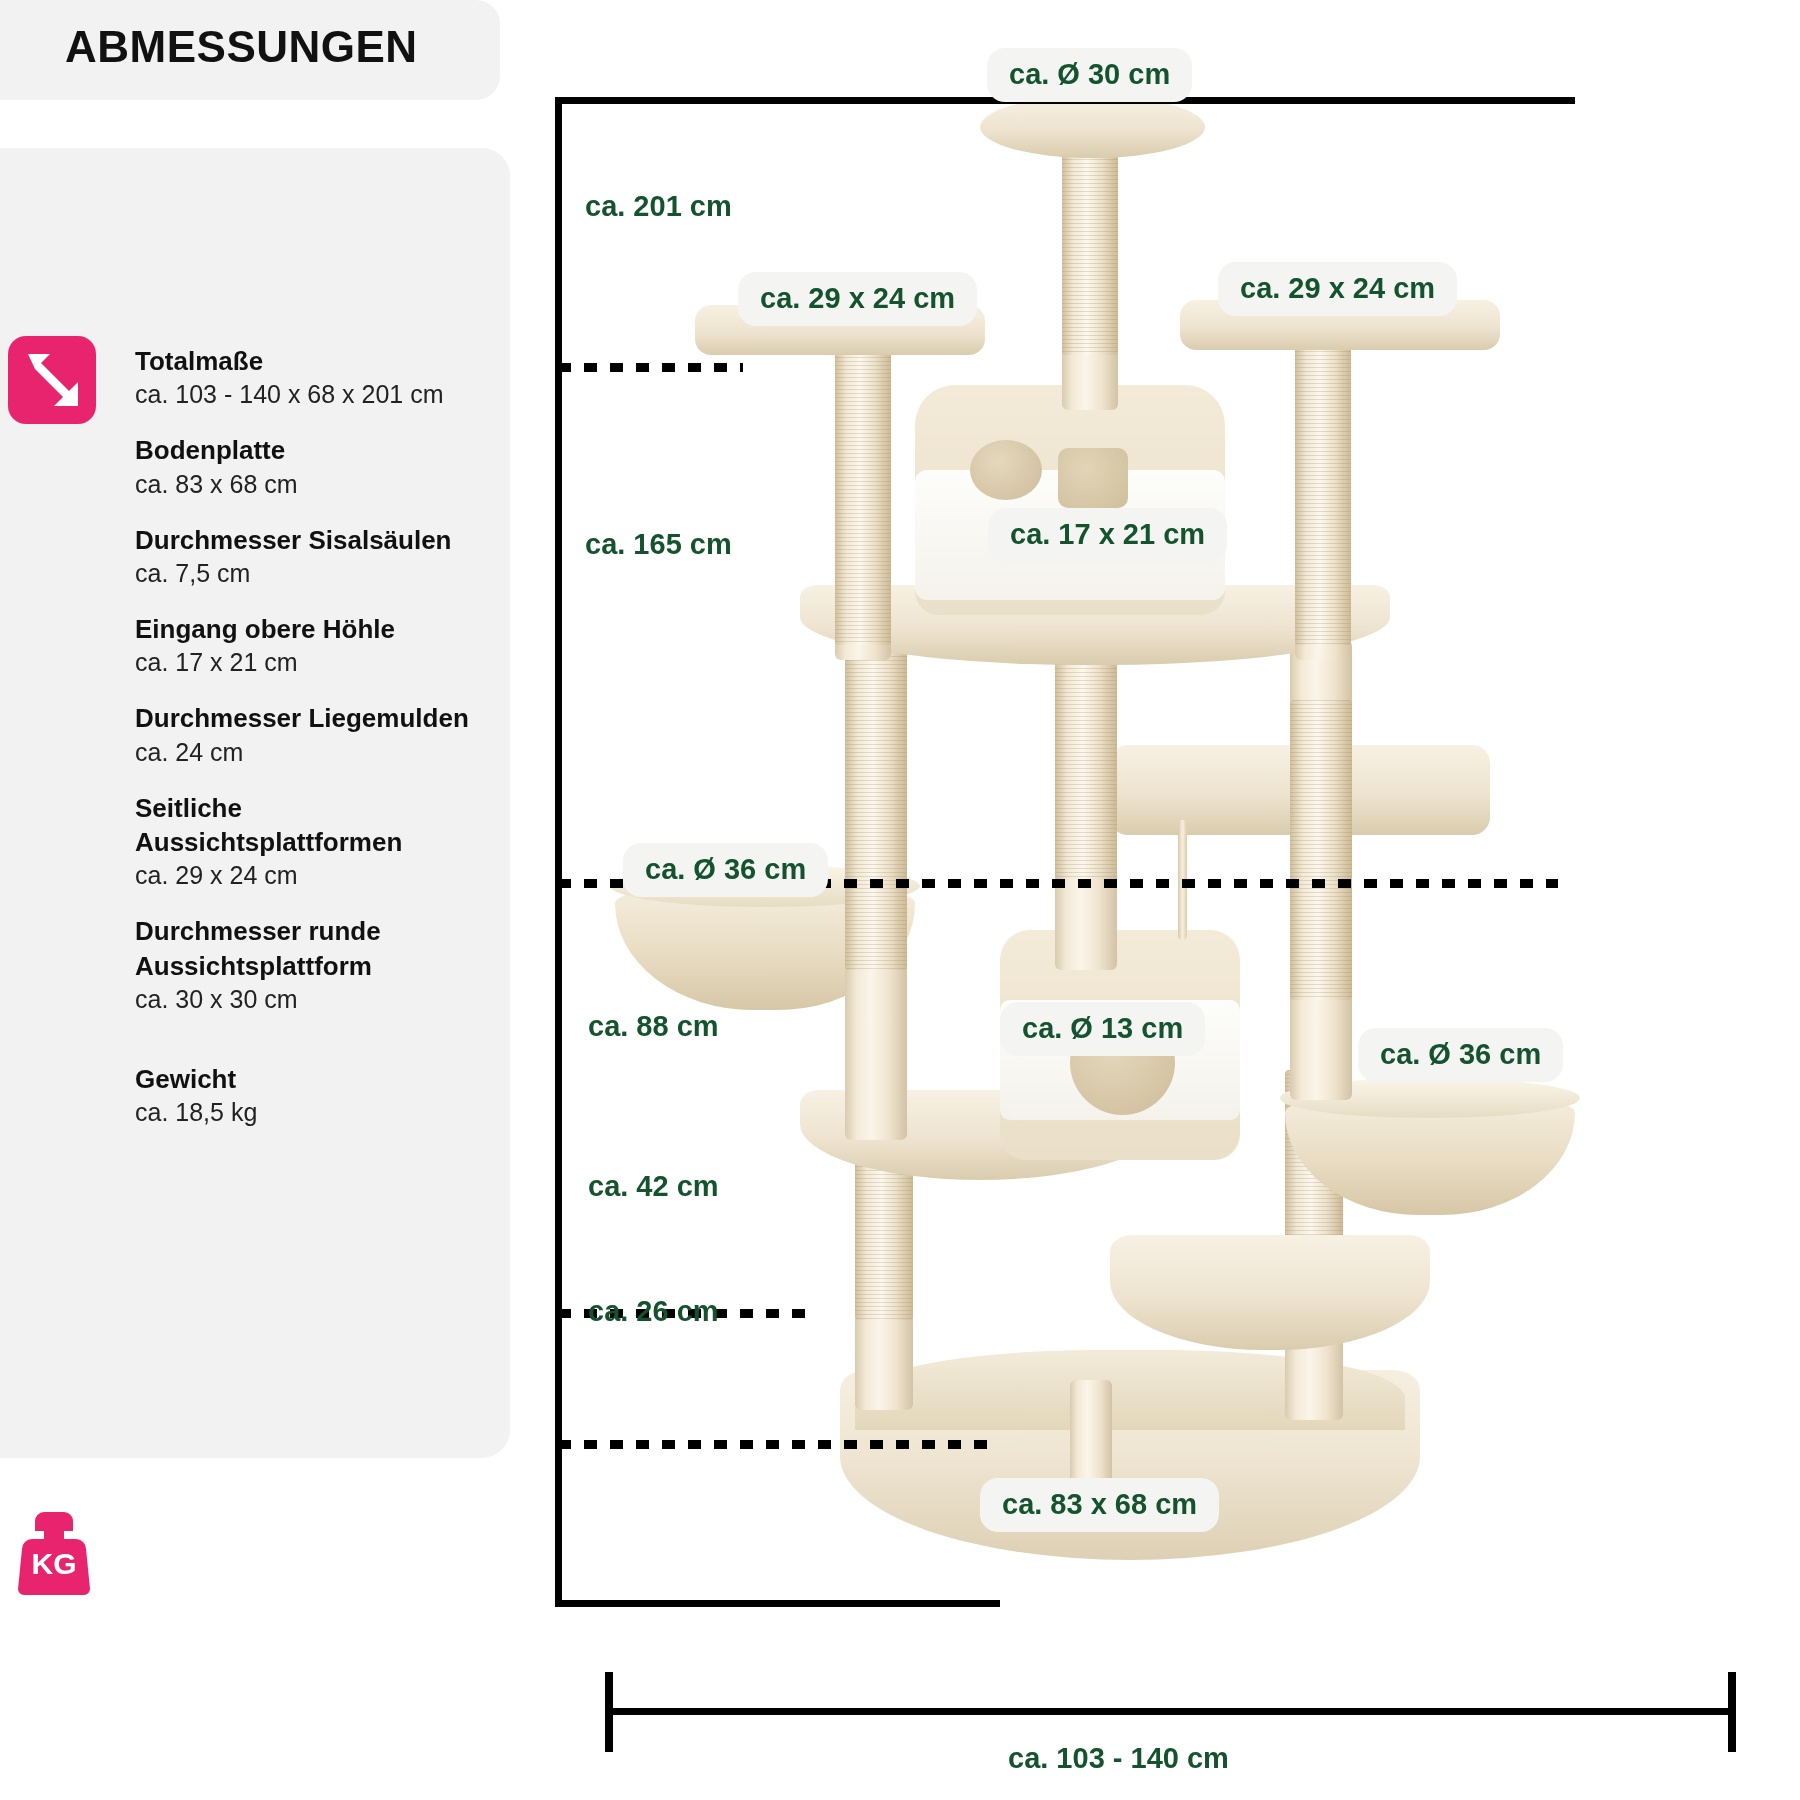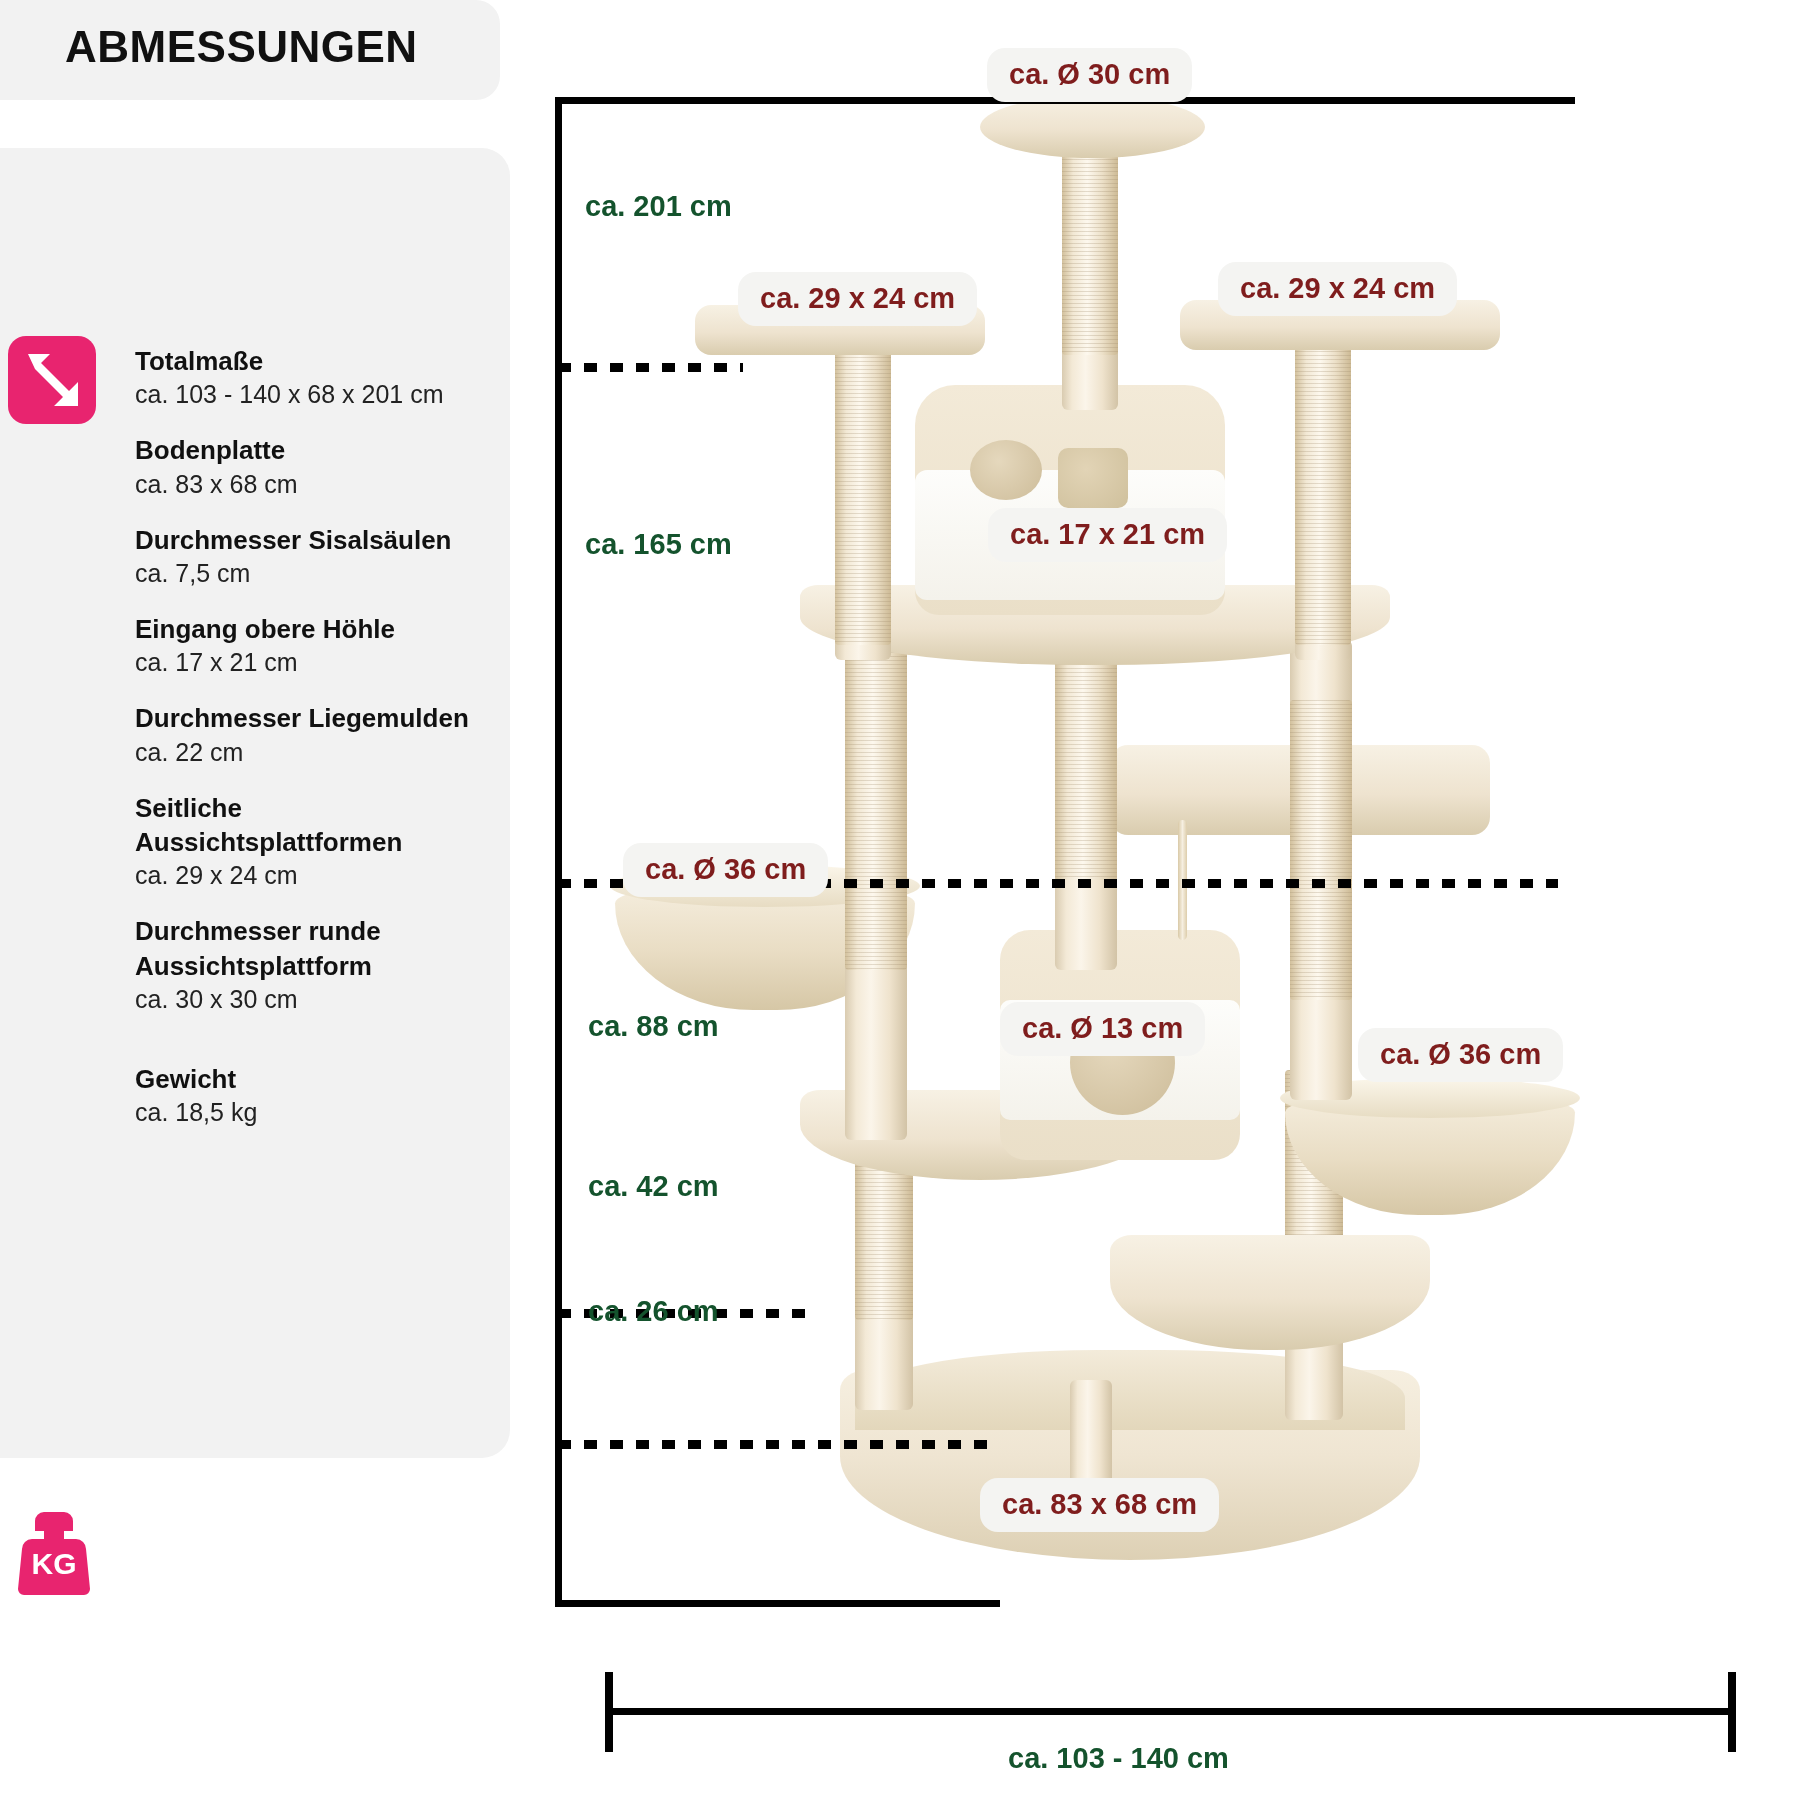--- a/index.html
+++ b/index.html
@@ -54,21 +54,21 @@
   .hline{position:absolute;background:#000;height:7px;}
   .dashed{
     position:absolute;height:9px;
     background-image:repeating-linear-gradient(to right,#000 0 13px,transparent 13px 26px);
   }
   .dimlabel{
     position:absolute;font-size:29px;font-weight:bold;color:#14532d;white-space:nowrap;
   }
   .pill{
     position:absolute;background:#f4f4f2;border-radius:18px;
-    font-size:29px;font-weight:bold;color:#7f1d1d;white-space:nowrap;
+    font-size:29px;font-weight:bold;color:#14532d;white-space:nowrap;
     padding:11px 22px;box-sizing:border-box;line-height:1.1;
   }
   
   #tree{position:absolute;left:0;top:0;width:1290px;height:1800px;}
   .post{
     position:absolute;border-radius:6px;
     background:linear-gradient(to right,#d9cbb0 0%,#f3e9d6 18%,#fbf5ea 42%,#efe3cd 72%,#d2c3a6 100%);
   }
   .sisal{
     position:absolute;border-radius:4px;
@@ -140,21 +140,21 @@
       <div class="spec">
         <div class="lbl">Durchmesser Sisalsäulen</div>
         <div class="val">ca. 7,5 cm</div>
       </div>
       <div class="spec">
         <div class="lbl">Eingang obere Höhle</div>
         <div class="val">ca. 17 x 21 cm</div>
       </div>
       <div class="spec">
         <div class="lbl">Durchmesser Liegemulden</div>
-        <div class="val">ca. 22 cm</div>
+        <div class="val">ca. 24 cm</div>
       </div>
       <div class="spec">
         <div class="lbl">Seitliche Aussichtsplattformen</div>
         <div class="val">ca. 29 x 24 cm</div>
       </div>
       <div class="spec">
         <div class="lbl">Durchmesser runde Aussichtsplattform</div>
         <div class="val">ca. 30 x 30 cm</div>
       </div>
       <div class="spec" style="margin-top:46px;">

